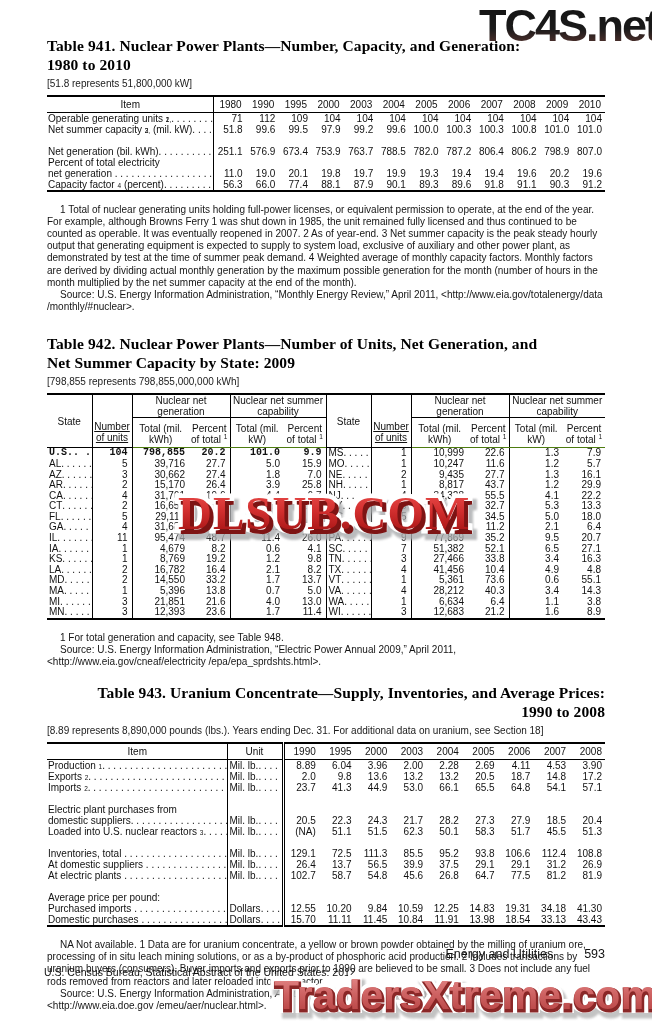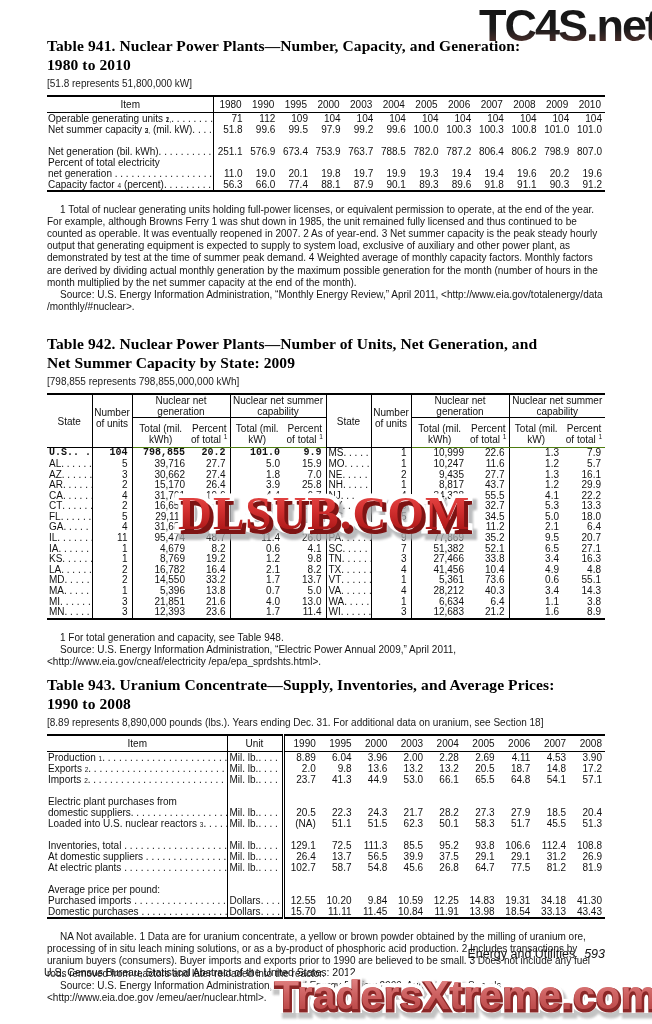--- a/index.html
+++ b/index.html
@@ -34,41 +34,41 @@
   #t941 tbody td { height:11px; }
 
   
   #t942 { border-top:2px solid #000; border-bottom:2px solid #000; }
   #t942 .vl { border-left:1px solid #000; }
   #t942 thead th { text-align:center; }
   #t942 thead th.hspan { border-bottom:1px solid #000; }
   #t942 thead tr.r1 th.group { height:22px; vertical-align:middle; border-bottom:1px solid #000; padding:0 2px; }
   #t942 thead tr.r2 th { height:30px; vertical-align:bottom; border-bottom:1px solid #4d7c0f; padding-bottom:2px; }
   #t942 thead th.stateh { vertical-align:middle; }
-  #t942 thead th.unitsh { vertical-align:bottom; padding-bottom:18px; }
+  #t942 thead th.unitsh { vertical-align:bottom; padding-bottom:4px;text-decoration:underline; }
   #t942 tbody td { height:10.6px; line-height:10.6px; }
   #t942 td.state { padding-left:2px; }
   #t942 td.num { padding-right:4px; }
 
   
   #t943 { border-top:2px solid #000; border-bottom:2px solid #000; }
   #t943 thead th { border-bottom:1px solid #000; height:16px; vertical-align:middle; }
   #t943 .item { border-right:1px solid #000; padding-left:1px; }
   #t943 thead th.item, #t943 thead th.unith { text-align:center; }
   #t943 .dvl { border-left:3px double #000; }
   #t943 td.unit { padding:0 2px; }
   #t943 tbody td { height:11px; }
 
   .footnotes { font-size:10px; line-height:12.2px; margin-top:12px; color:#151515; }
   .footnotes p { text-indent:13px; }
   .mt942 { margin-top:21px; }
-  .mt943 { margin-top:7px; }
+  .mt943 { margin-top:15px;text-align:right; }
 
   .pg-foot-right { position:absolute; top:947px; right:47px; font-size:12.5px; color:#111; }
-  .pg-foot-right .pgnum { margin-left:9px;font-style:italic; }
+  .pg-foot-right .pgnum { margin-left:31px; }
   .pg-foot-left { position:absolute; top:966px; left:44px; font-size:10.5px; color:#111; }
 
   
   .wm { position:absolute; font-weight:bold; white-space:nowrap; pointer-events:none; z-index:50; }
   .wm .layer { position:absolute; left:0; top:0; white-space:nowrap; }
 
   .wm-top { top:0; right:-6px; height:54px; width:230px; }
   .wm-top .layer { right:0; left:auto; font-family:"Liberation Sans",sans-serif; font-size:45px;
        font-weight:bold; letter-spacing:-2px;
        background:linear-gradient(#121212 0%, #1a1a1a 55%, #6b3c36 100%);

